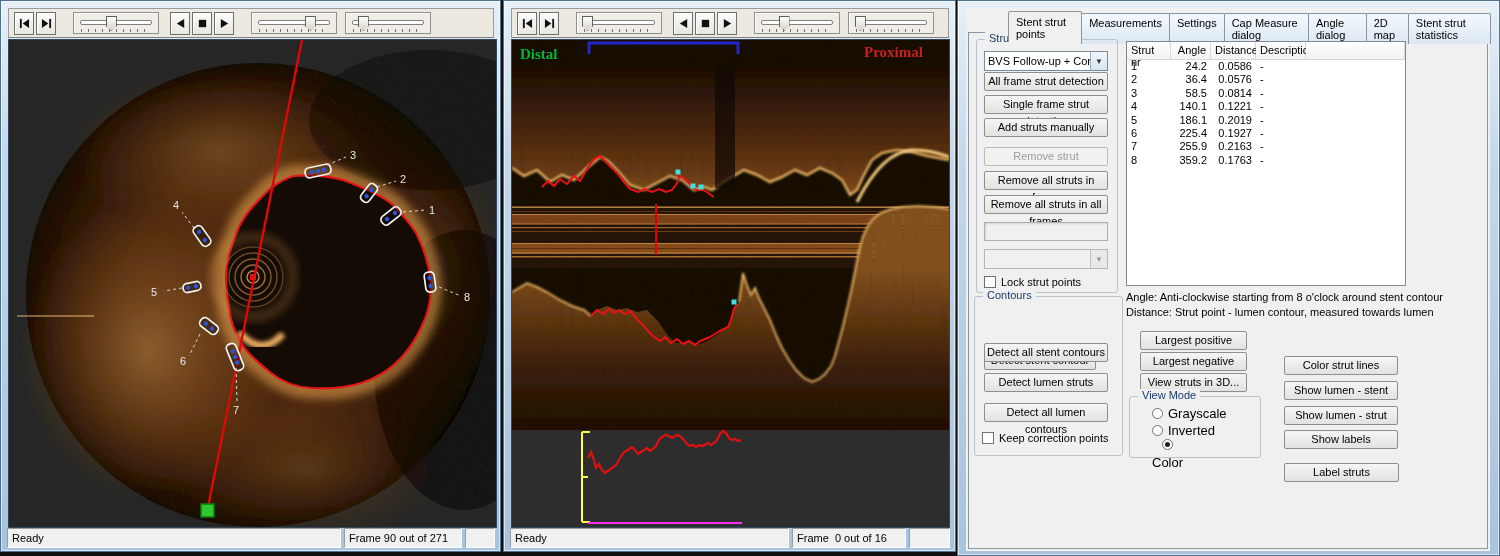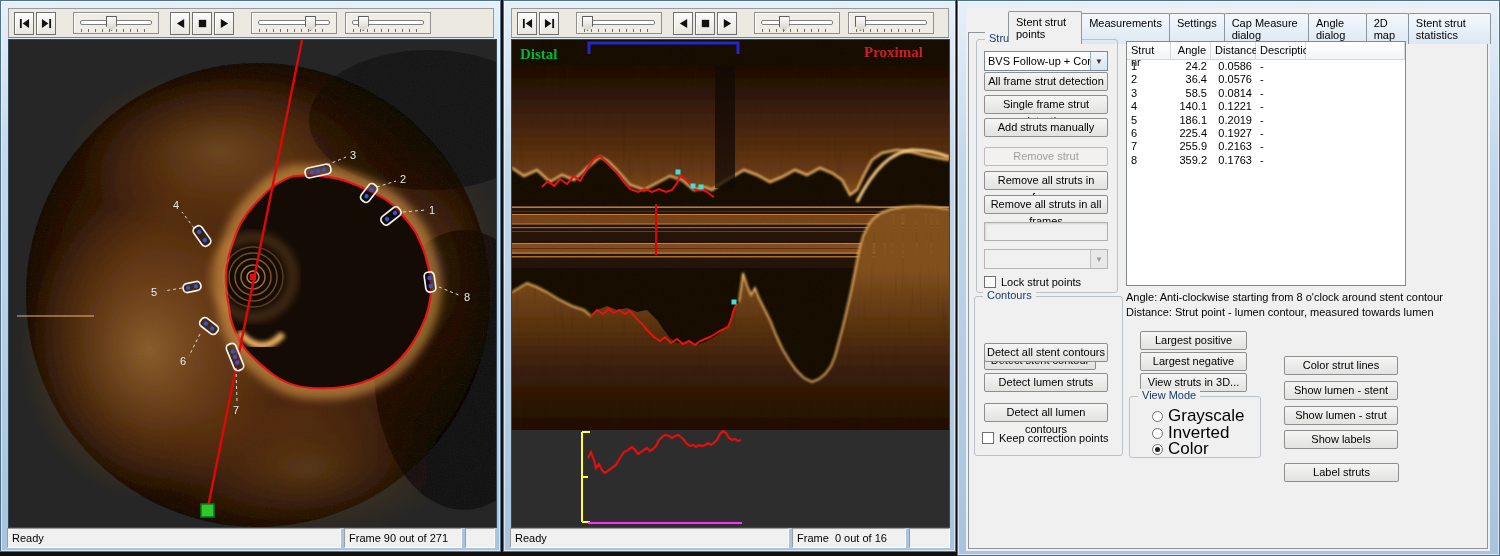--- a/index.html
+++ b/index.html
@@ -44,21 +44,21 @@
     align-items:center;box-sizing:border-box;font-size:11px;}
   .combo .ctext{flex:1;padding:0 3px;overflow:hidden;white-space:nowrap;}
   .combo .cbtn{width:16px;height:100%;background:linear-gradient(#f2f6fb,#d8e4f0);border-left:1px solid #9ab0c4;
     display:flex;align-items:center;justify-content:center;font-size:8px;color:#333;}
   .combo.disabled{background:#f0f0f0;border-color:#b5b5b5;}
   .combo.disabled .cbtn{background:#e8e8e8;border-left-color:#c0c0c0;color:#999;}
   .textbox{position:absolute;height:19px;background:#f0f0f0;border:1px solid #b0b0b0;
     box-shadow:inset 1px 1px 2px rgba(0,0,0,.12);box-sizing:border-box;}
   .checkrow{position:absolute;display:flex;align-items:center;gap:5px;font-size:11px;color:#000;}
   .checkbox{width:12px;height:12px;background:#fff;border:1px solid #707070;box-sizing:border-box;}
-  .radiorow{position:absolute;display:flex;align-items:center;gap:5px;font-size:17px;color:#000;padding-left:12px;}
+  .radiorow{position:absolute;display:flex;align-items:center;gap:5px;font-size:13px;color:#000;padding-left:12px;}
   .radio{width:11px;height:11px;border-radius:50%;background:#fff;border:1px solid #707070;position:relative;box-sizing:border-box;}
   .radio.on::after{content:"";position:absolute;left:2px;top:2px;width:5px;height:5px;border-radius:50%;background:#222;}
   .note{position:absolute;font-size:11px;color:#000;white-space:nowrap;}
   
   .lview{position:absolute;background:#fff;border:1px solid #828790;box-sizing:border-box;overflow:hidden;}
   .lhead{display:flex;height:17px;border-bottom:1px solid #d5d9de;font-size:11px;color:#000;}
   .lhead .hc{background:linear-gradient(#ffffff,#f2f3f5);border-right:1px solid #d5d9de;
     padding:2px 4px 0 4px;box-sizing:border-box;}
   .lrow{display:flex;height:13.4px;font-size:11px;color:#000;}
   .lrow .c{padding:0 4px;box-sizing:border-box;}
@@ -522,21 +522,21 @@
       <span class="glabel">View Mode</span>
     </div>
     <div class="radiorow" style="left:174px;top:398px;">
       <span class="radio"></span>
       <span>Grayscale</span>
     </div>
     <div class="radiorow" style="left:174px;top:415px;">
       <span class="radio"></span>
       <span>Inverted</span>
     </div>
-    <div class="radiorow" style="left:174px;top:431px;">
+    <div class="radiorow" style="left:174px;top:431px;flex-direction:column;">
       <span class="radio on"></span>
       <span>Color</span>
     </div>
 
     <div class="wbtn" style="left:318px;top:348px;width:114px;">Color strut lines</div>
     <div class="wbtn" style="left:318px;top:373px;width:114px;">Show lumen - stent</div>
     <div class="wbtn" style="left:318px;top:398px;width:114px;">Show lumen - strut</div>
     <div class="wbtn" style="left:318px;top:422px;width:114px;">Show labels</div>
 
     <div class="wbtn" style="left:318px;top:455px;width:115px;">Label struts</div>

